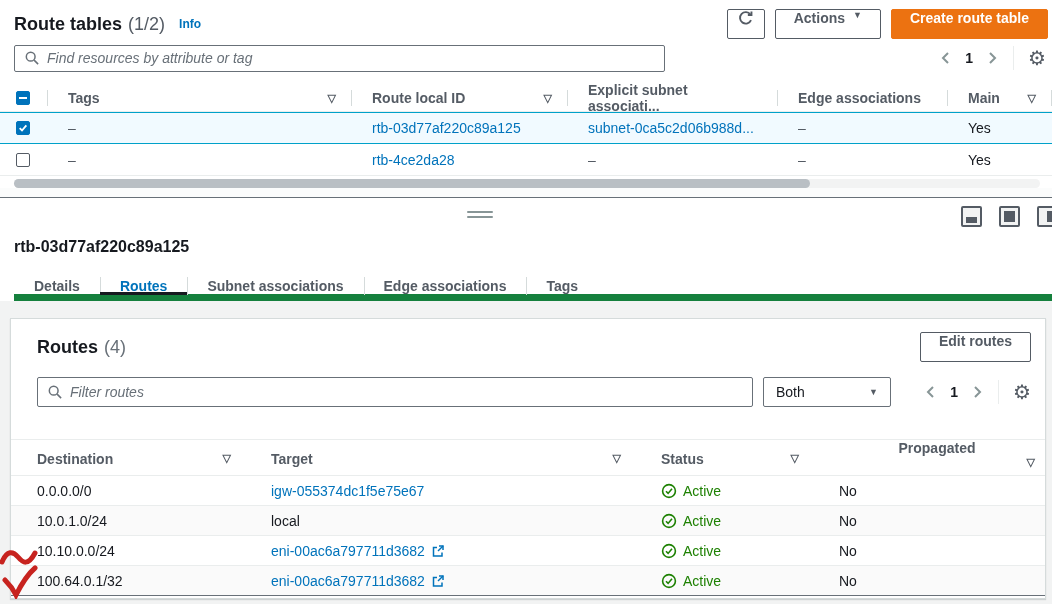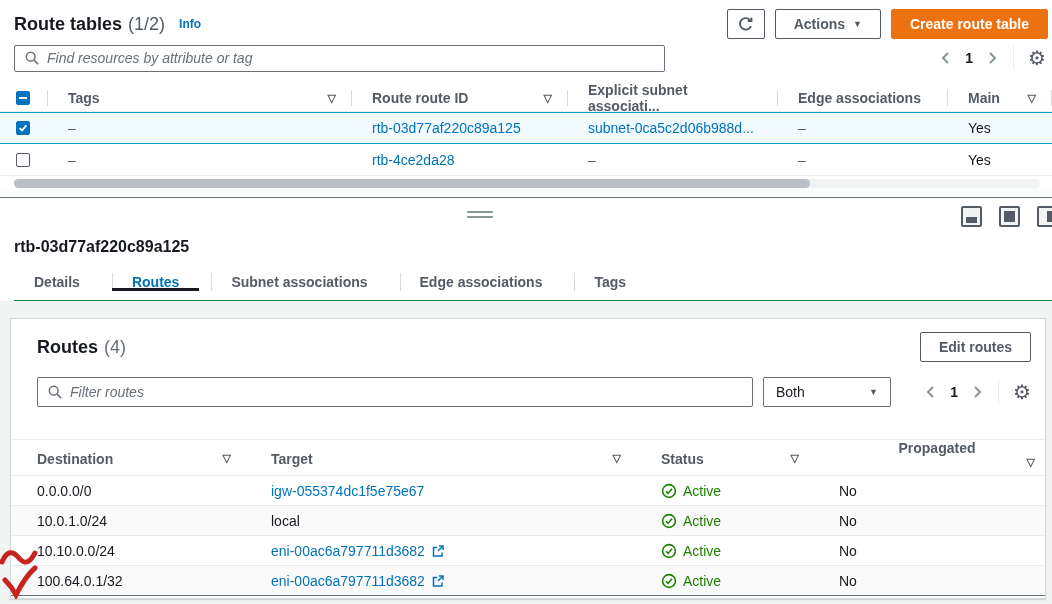--- a/index.html
+++ b/index.html
@@ -7,21 +7,21 @@
   body { font-family:"Liberation Sans", sans-serif; font-size:14px; color:#16191f; background:#fff; overflow:hidden; }
   .app { position:relative; width:1052px; height:604px; background:#fff; overflow:hidden; }
 
   
   .header-row { position:absolute; top:8px; left:14px; right:4px; height:32px; display:flex; align-items:center; }
   .page-title { font-size:18px; font-weight:700; color:#16191f; }
   .page-count { font-size:18px; font-weight:400; color:#545b64; margin-left:6px; }
   .info-link { font-size:12px; font-weight:700; color:#0073bb; margin-left:14px; text-decoration:none; cursor:pointer; }
   .header-actions { margin-left:auto; display:flex; align-items:center; gap:10px; }
   .btn { height:30px; border:1px solid #545b64; border-radius:2px; background:#fff; color:#545b64;
-         font-family:inherit; font-weight:700; font-size:14px; padding:0 18px; display:flex; align-items:center; gap:8px; cursor:pointer; }
+         font-family:inherit; font-weight:700; font-size:14px; padding:0 18px; display:flex; align-items:flex-start; gap:8px; cursor:pointer; }
   .btn-icon { width:38px; justify-content:center; padding:0; }
   .btn-primary { background:#ec7211; border-color:#ec7211; color:#fff; }
   .caret-down { font-size:9px; position:relative; top:0px; }
 
   
   .toolbar-row { position:absolute; top:44px; left:14px; right:6px; height:28px; display:flex; align-items:center; }
   .search-box { position:relative; width:651px; height:27px; border:1px solid #687078; border-radius:2px; background:#fff; display:flex; align-items:center; }
   .search-box .mag { margin:0 8px 0 10px; flex:0 0 auto; display:flex; }
   .search-box input { border:none; outline:none; flex:1; font-family:inherit; font-size:14px; font-style:italic; color:#16191f; background:transparent; }
   .search-box input::placeholder { color:#687078; font-style:italic; }
@@ -60,21 +60,21 @@
   .split-handle span { display:block; height:2px; background:#879596; margin-bottom:3px; border-radius:1px; }
   .panel-btns { position:absolute; right:-6px; top:8px; display:flex; gap:17px; }
   .pbtn { width:21px; height:21px; border:2px solid #545b64; border-radius:2px; background:#f2f3f3; position:relative; cursor:pointer; }
   .pbtn i { position:absolute; background:#545b64; }
   .pbtn.bottom i { left:3px; right:3px; bottom:2px; height:6px; }
   .pbtn.center i { left:3px; right:3px; top:3px; bottom:3px; }
   .pbtn.side i { top:3px; bottom:3px; right:2px; width:7px; }
 
   .panel-title { position:absolute; top:238px; left:14px; font-size:16px; font-weight:700; color:#16191f; }
 
-  .tabs { position:absolute; top:264px; left:14px; right:0; height:37px; display:flex; align-items:center; border-bottom:1px solid #15803d;gap:12px; }
+  .tabs { position:absolute; top:264px; left:14px; right:0; height:37px; display:flex; align-items:flex-end; border-bottom:7px solid #15803d; }
   .tab { position:relative; display:flex; align-items:center; padding:0 20px; font-weight:700; color:#545b64; cursor:pointer; }
   .tab + .tab::before { content:''; position:absolute; left:0; top:50%; transform:translateY(-50%); width:1px; height:18px; background:#d5dbdb; }
   .tab.active { color:#0073bb; }
   .tab.active::after { content:''; position:absolute; left:0; right:0; bottom:-1px; height:3px; background:#16191f; }
 
   .panel-body { position:absolute; top:301px; left:0; width:1052px; height:303px; background:#f2f3f3; }
 
   
   .card { position:absolute; top:17px; left:10px; width:1036px; height:281px; background:#fff; border:1px solid #d5dbdb; box-shadow:0 1px 1px rgba(0,28,36,.15); }
   .card-header { position:absolute; top:12px; left:26px; right:14px; height:32px; display:flex; align-items:center; }
@@ -166,21 +166,21 @@
   <div class="rt-table">
     <div class="rt-grid rt-head" id="rt-head">
         <div class="hcell chk-cell">
           <span class="checkbox indet"></span>
         </div>
         <div class="hcell">
           <span>Tags</span>
           <span class="sort">▽</span>
         </div>
         <div class="hcell">
-          <span>Route route ID</span>
+          <span>Route local ID</span>
           <span class="sort">▽</span>
         </div>
         <div class="hcell">
           <span>Explicit subnet associati...</span>
         </div>
         <div class="hcell">
           <span>Edge associations</span>
         </div>
         <div class="hcell">
           <span>Main</span>

